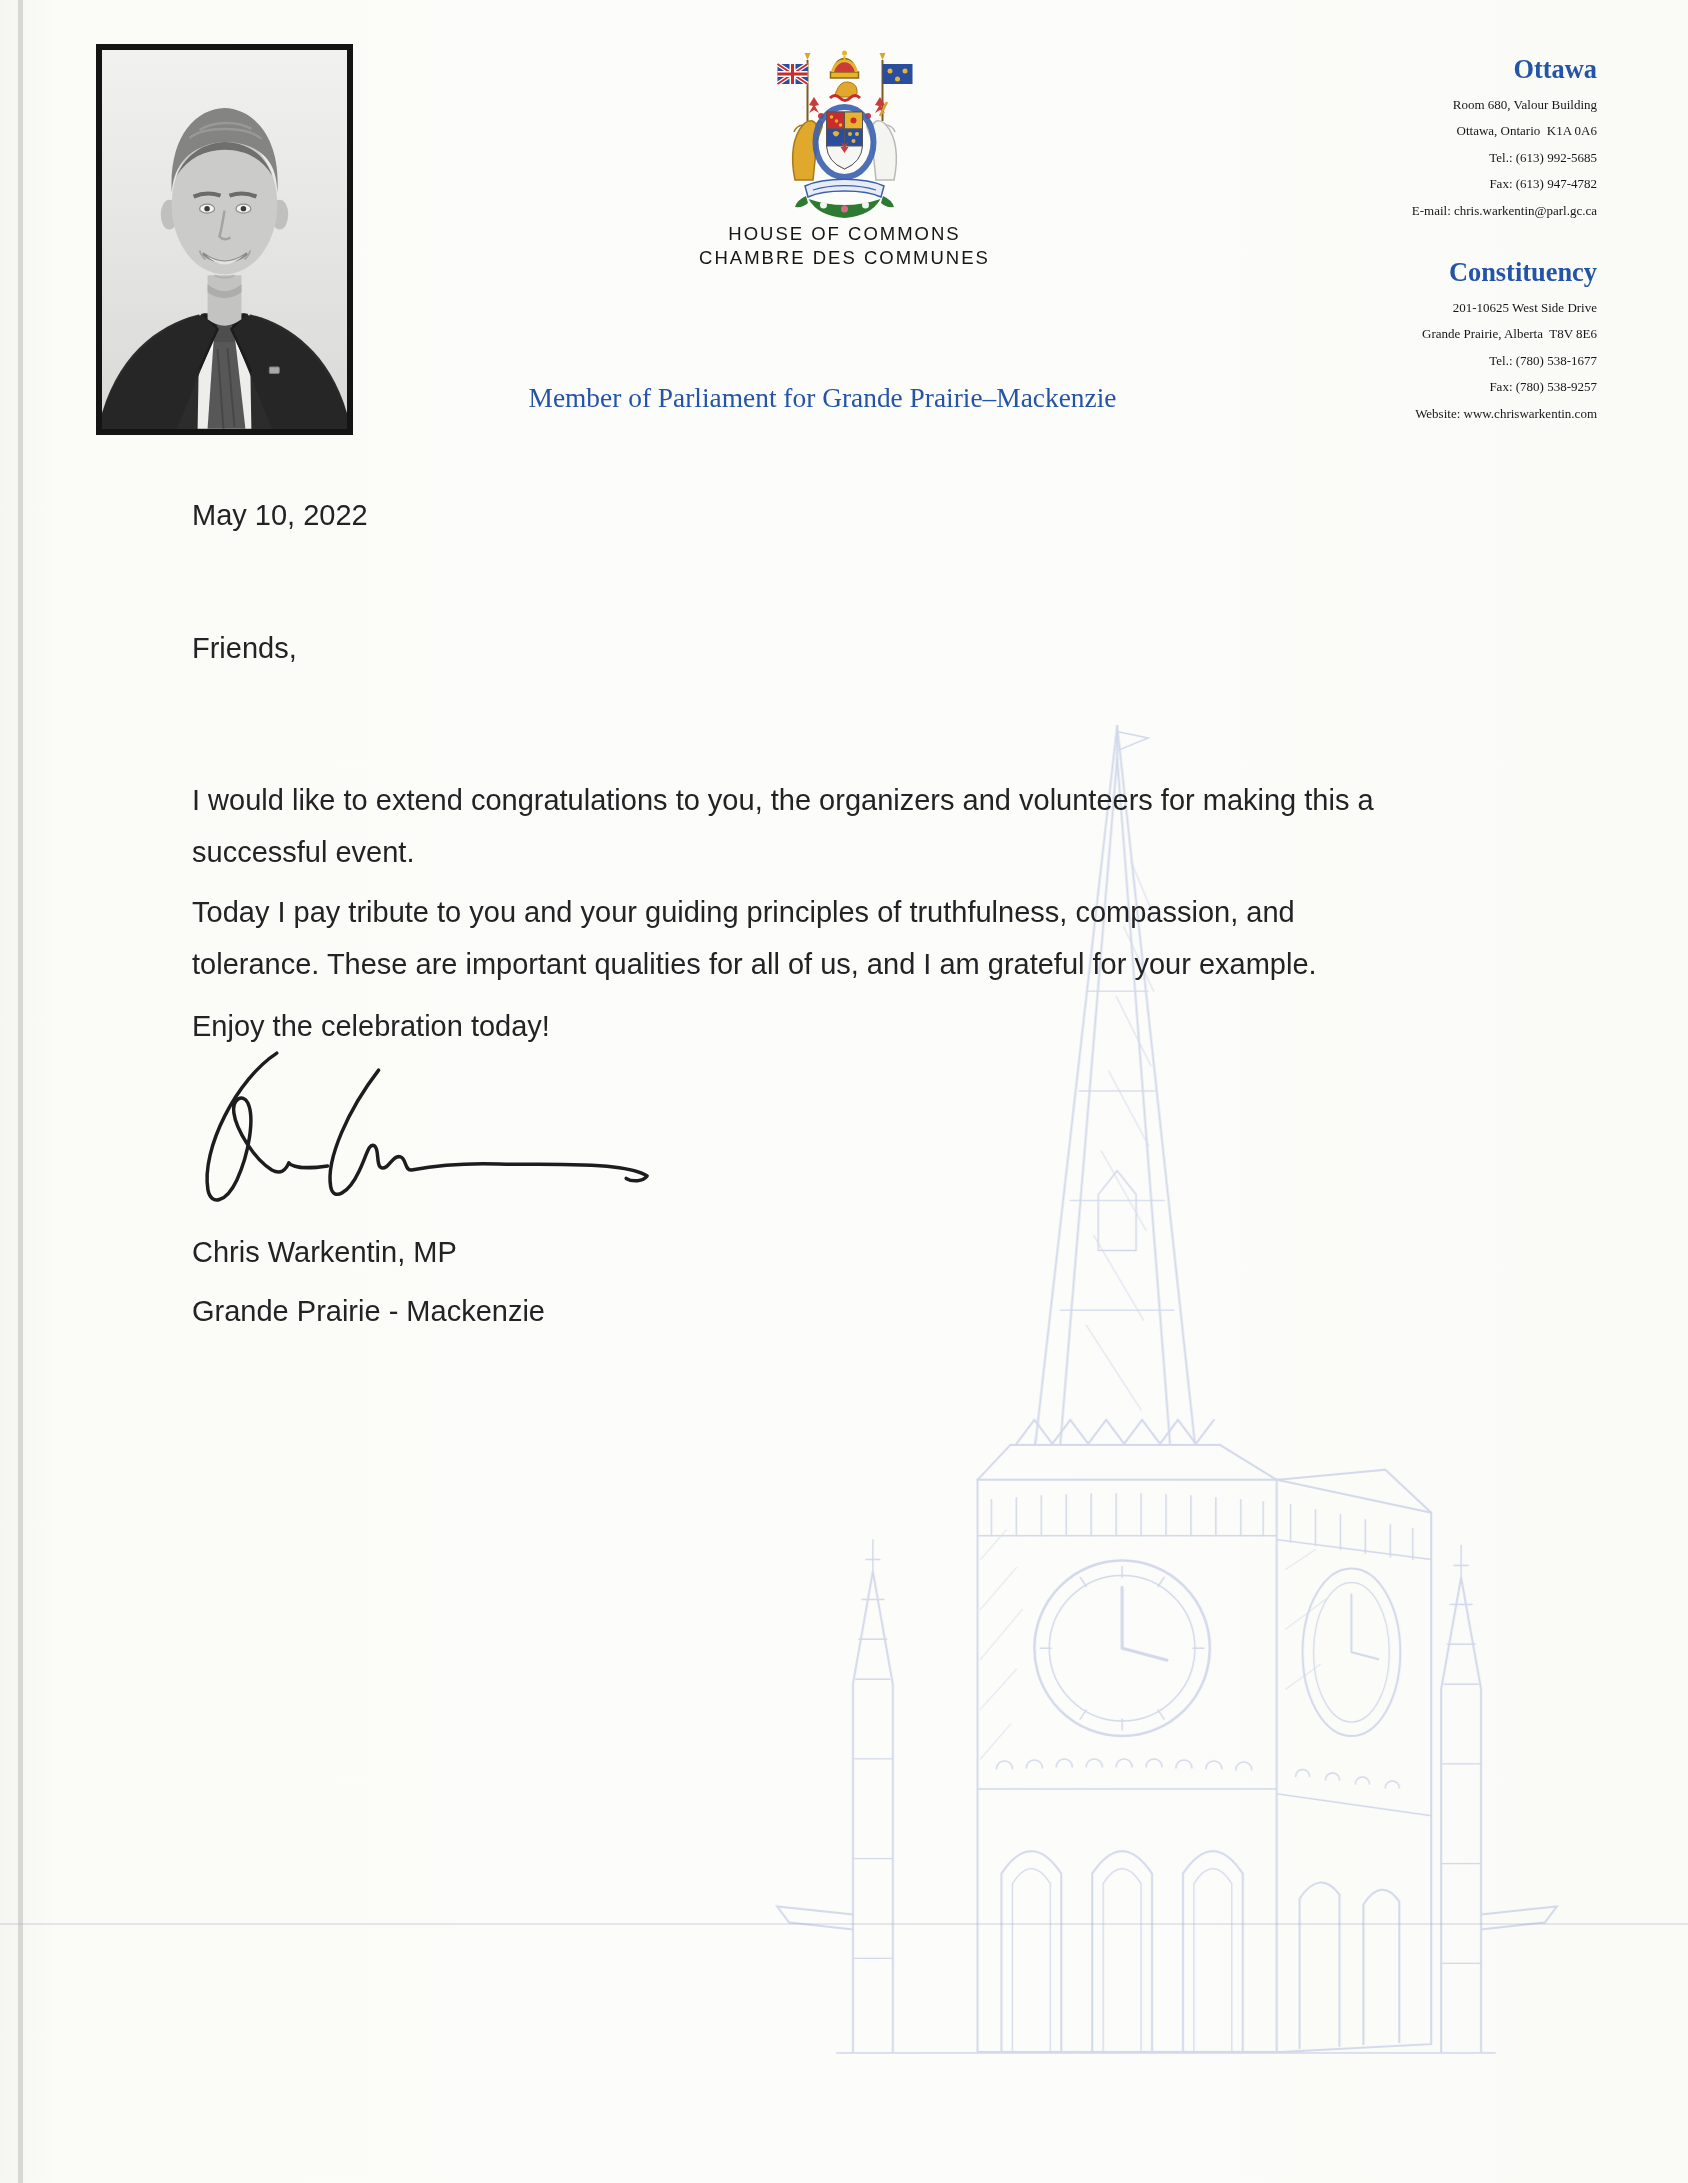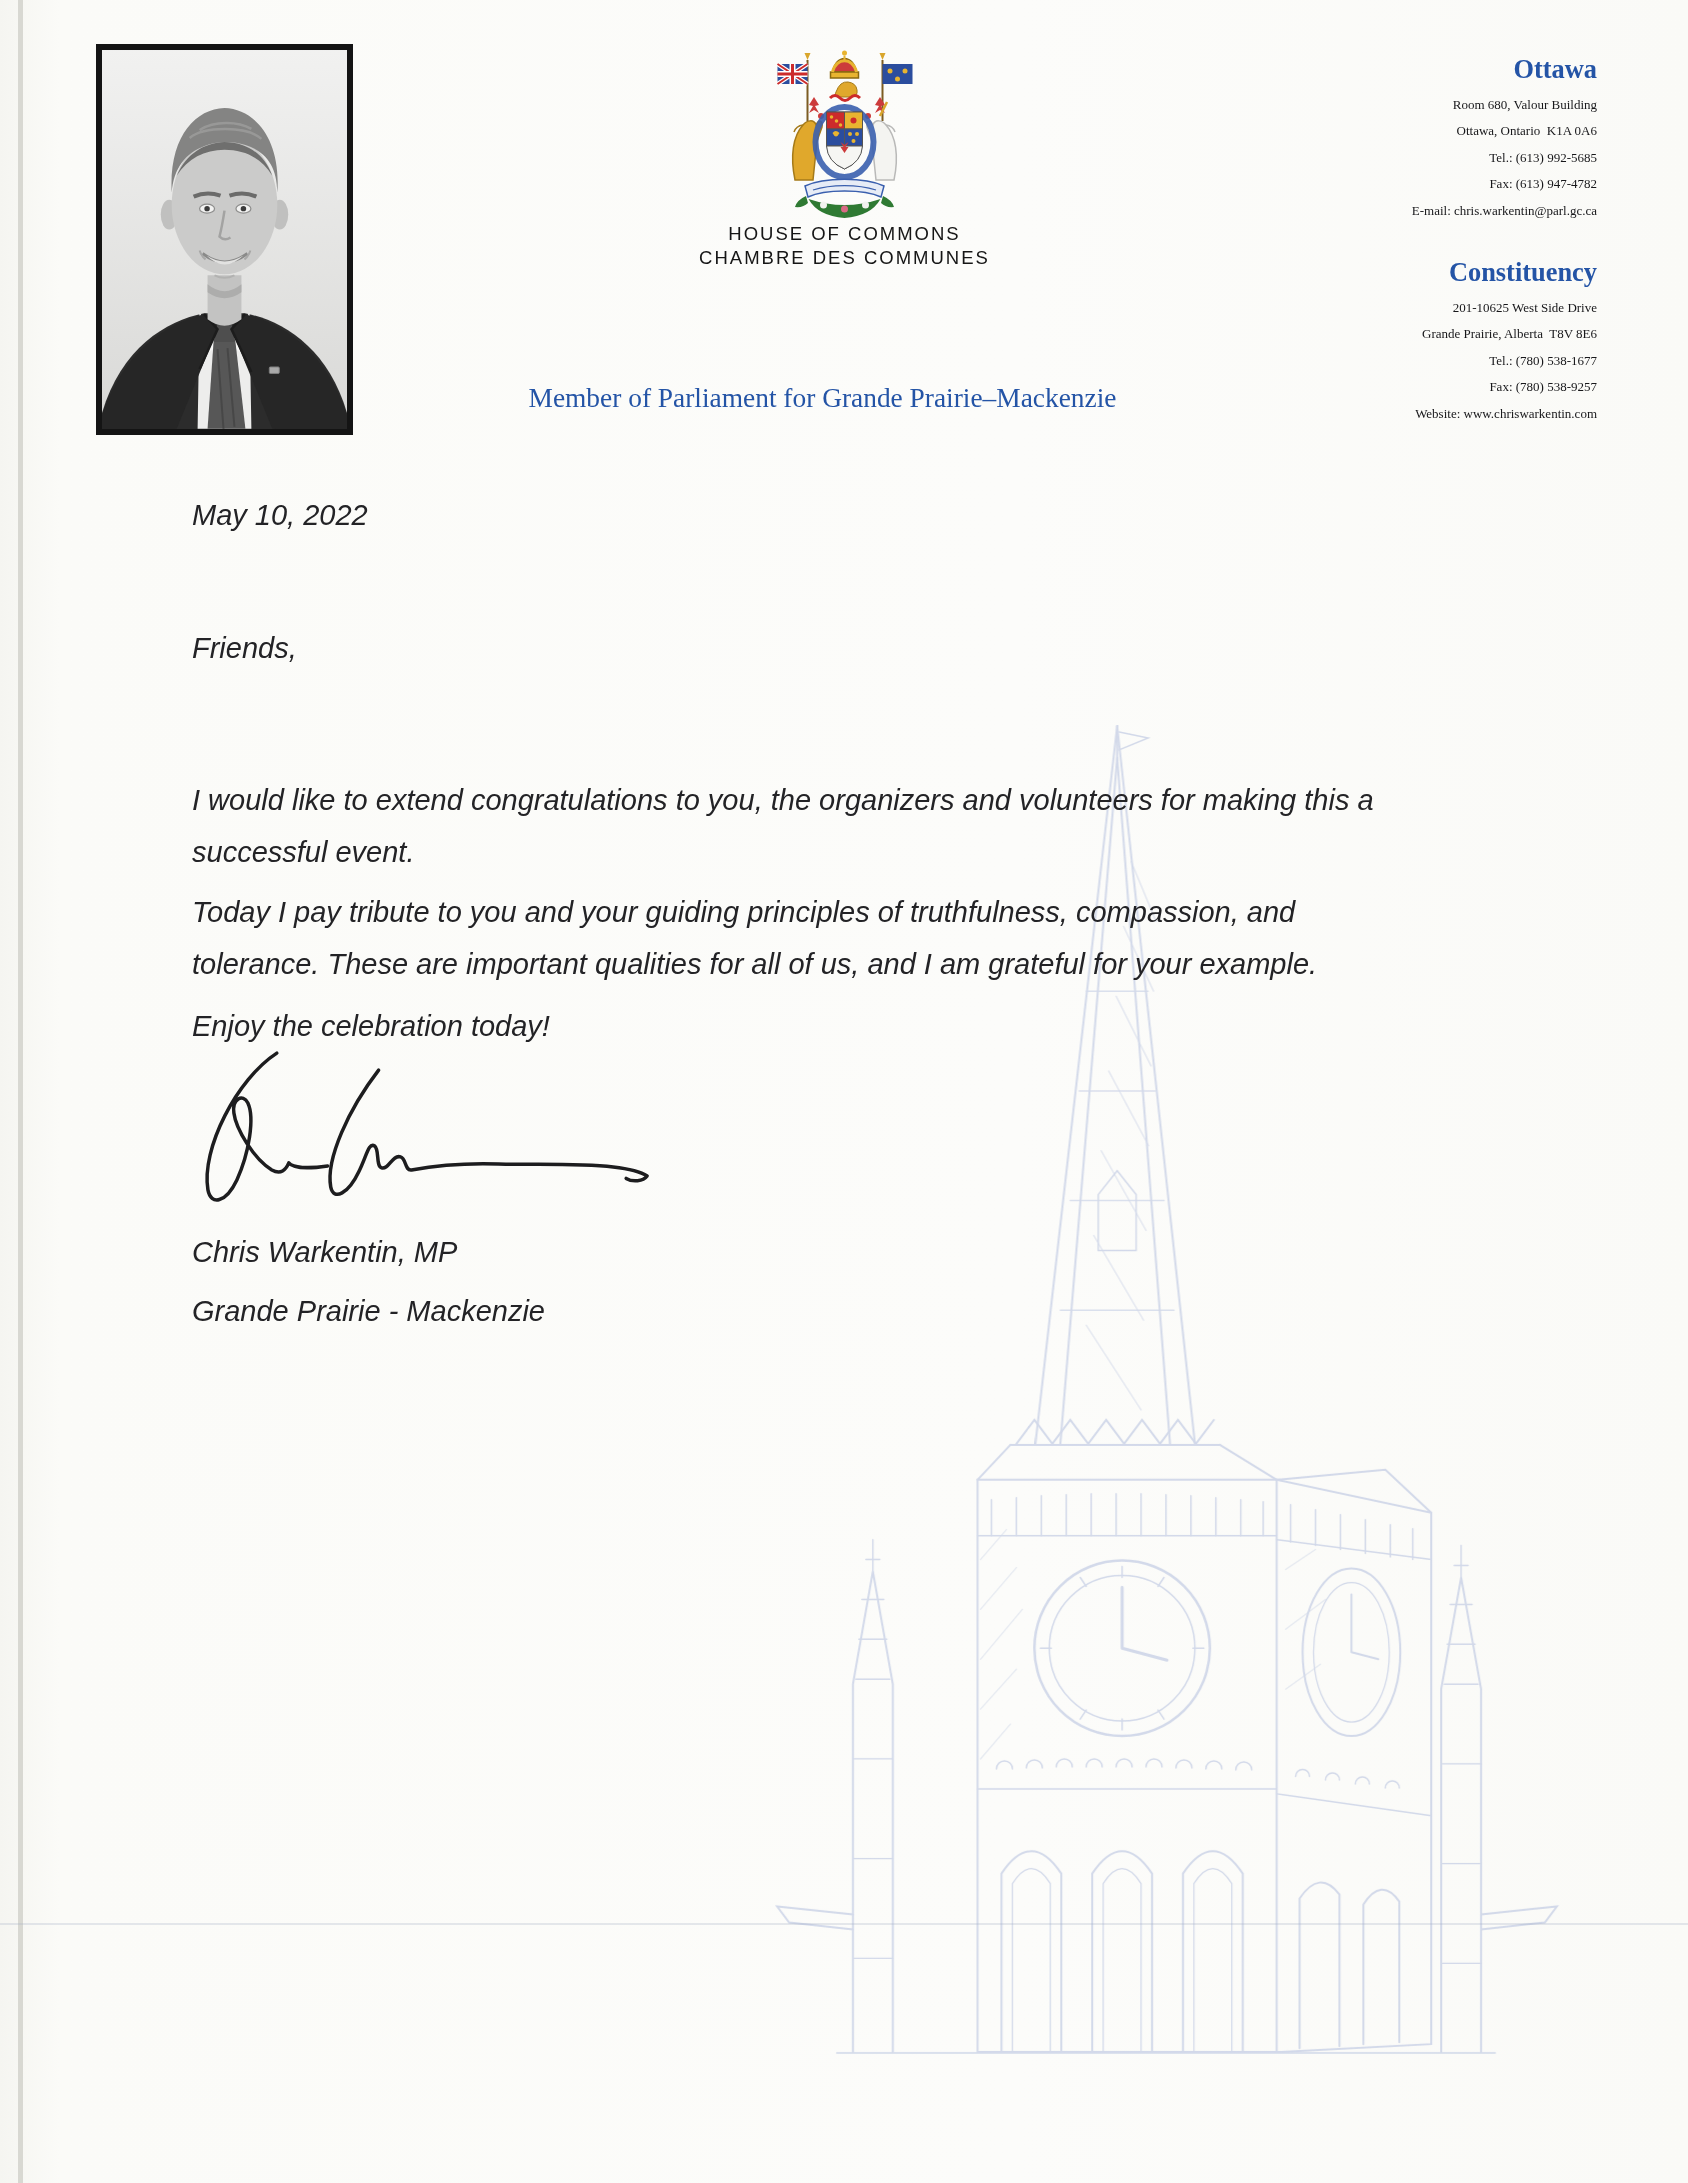--- a/index.html
+++ b/index.html
@@ -25,21 +25,21 @@
        font-family:"Liberation Serif",serif;font-size:27.4px;color:var(--accent,#2454a6);}
 
   
   .contact{position:absolute;right:92px;text-align:right;font-family:"Liberation Serif",serif;color:#17171a;}
   .contact-ottawa{top:54px;}
   .contact-const{top:257px;}
   .contact-h{font-weight:bold;font-size:26.4px;color:var(--accent,#2454a6);margin-bottom:7px;}
   .contact-line{font-size:13px;line-height:26.4px;}
 
   
-  .txt{position:absolute;left:192px;font-size:29px;color:#232326;font-style:italic;}
+  .txt{position:absolute;left:192px;font-size:29px;color:#232326;}
   .date{top:499px;}
   .salutation{top:632px;}
   .para{line-height:52px;width:1396px;}
   .p1{top:690px;}
   .p2{top:774px;}
   .p3{top:886px;}
   .p4{top:1000px;}
   sup.sup{font-size:58%;position:relative;top:-0.5em;vertical-align:baseline;}
   .closing1{top:1236px;}
   .closing2{top:1295px;}

